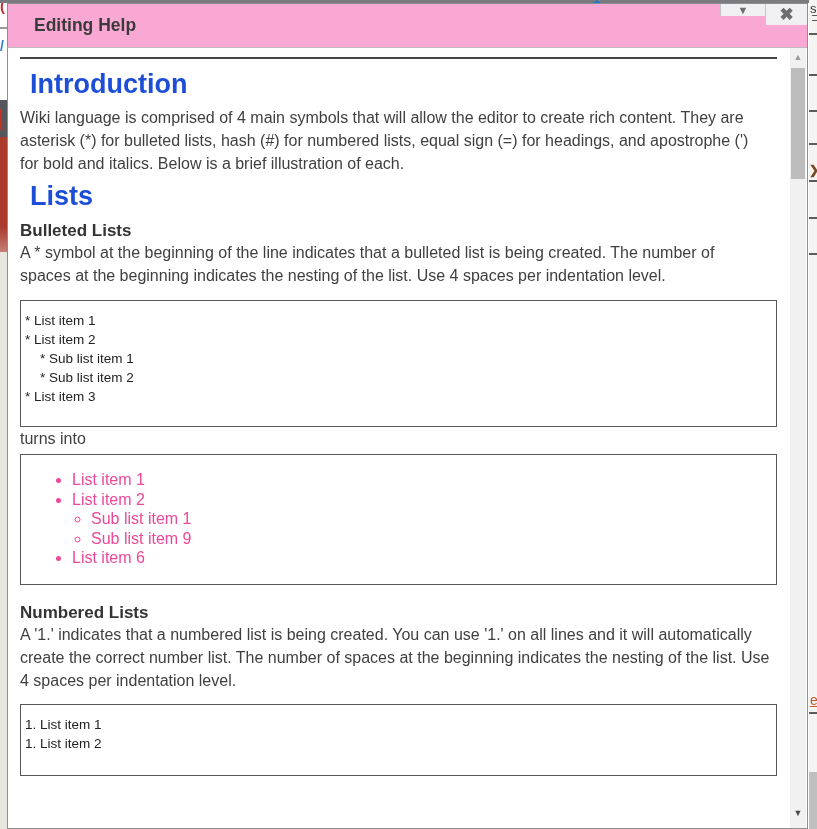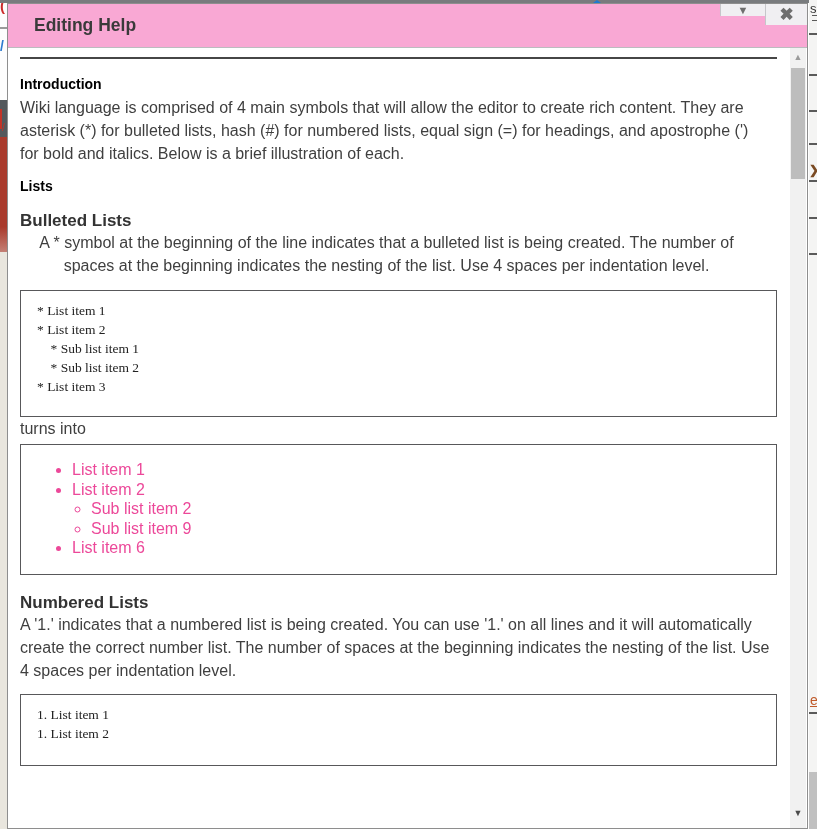--- a/index.html
+++ b/index.html
@@ -58,31 +58,31 @@
   .sb-up { position:absolute; top:0; left:0; width:16px; height:18px; text-align:center; line-height:18px;
     font-size:9px; color:#9a9a9a; cursor:pointer; }
   .sb-thumb { position:absolute; top:20px; left:1px; width:14px; height:111px; background:#bdbdbd; cursor:pointer; }
   .sb-down { position:absolute; bottom:8px; left:0; width:16px; height:14px; text-align:center; line-height:14px;
     font-size:9px; color:#4a4a4a; cursor:pointer; }
 
   
   .doc { color:#3f3f3f; }
   .doc h1 { font-size:24px; font-weight:400; color:#3d3d3d; margin:13px 0 0 1px; line-height:26px; }
   .doc .rule { width:757px; height:0; border-top:2px solid #464646; margin-top:9px; }
-  .doc h2 { font-size:14px; font-weight:bold; color:#000000; margin:0; line-height:23px; }
+  .doc h2 { font-size:27px; font-weight:bold; color:#1d4ed8; margin:10px; line-height:23px; }
   .doc h3 { font-size:17px; font-weight:bold; color:#333; margin:0; line-height:20px; }
   .doc p { font-size:16px; line-height:23px; margin:0; color:#3f3f3f; }
   .h2-intro { margin-top:14px !important; }
   .p-intro { margin-top:15px; width:733px; }
   .h2-lists { margin-top:10px !important; }
   .h3-bulleted { margin-top:13px !important; }
-  .p-bulleted { margin-top:14px; width:733px;text-align:center; }
+  .p-bulleted { margin-top:14px; width:733px; }
   .codebox {
     margin:13px 0 0 0; width:757px; box-sizing:border-box; border:1px solid #58585a;
-    padding:10px 0 0 16px; font-family:Liberation Serif, serif;
+    padding:10px 0 0 4px; font-family:Liberation Sans, sans-serif;
     font-size:13.5px; line-height:19px; color:#222; white-space:pre; overflow:hidden;
   }
   .codebox.first { height:127px; }
   .codebox.second { margin-top:12px; height:72px; }
   .p-turns { margin-top:8px; }
   .example-box { margin-top:4px; width:757px; box-sizing:border-box; border:1px solid #58585a; height:131px; padding-top:15px; }
   .example-box ul { margin:0; padding-left:51px; list-style-type:disc; font-size:16px; line-height:19.5px; color:#ec4899; }
   .example-box ul ul { padding-left:19px; list-style-type:circle; margin:0; }
   .h3-numbered { margin-top:18px !important; }
   .p-numbered { margin-top:14px; width:757px; }
@@ -151,21 +151,21 @@
     * Sub list item 2
 * List item 3</pre>
 
       <p class="p-turns">turns into</p>
 
       <div class="example-box">
         <ul>
           <li><span>List item 1</span></li>
           <li><span>List item 2</span>
             <ul>
-              <li><span>Sub list item 2</span></li>
+              <li><span>Sub list item 1</span></li>
               <li><span>Sub list item 9</span></li>
             </ul>
           </li>
           <li><span>List item 6</span></li>
         </ul>
       </div>
 
       <h3 class="h3-numbered">Numbered Lists</h3>
       <p class="p-numbered">A '1.' indicates that a numbered list is being created. You can use '1.' on all lines and it will automatically create the correct number list. The number of spaces at the beginning indicates the nesting of the list. Use 4 spaces per indentation level.</p>
 

